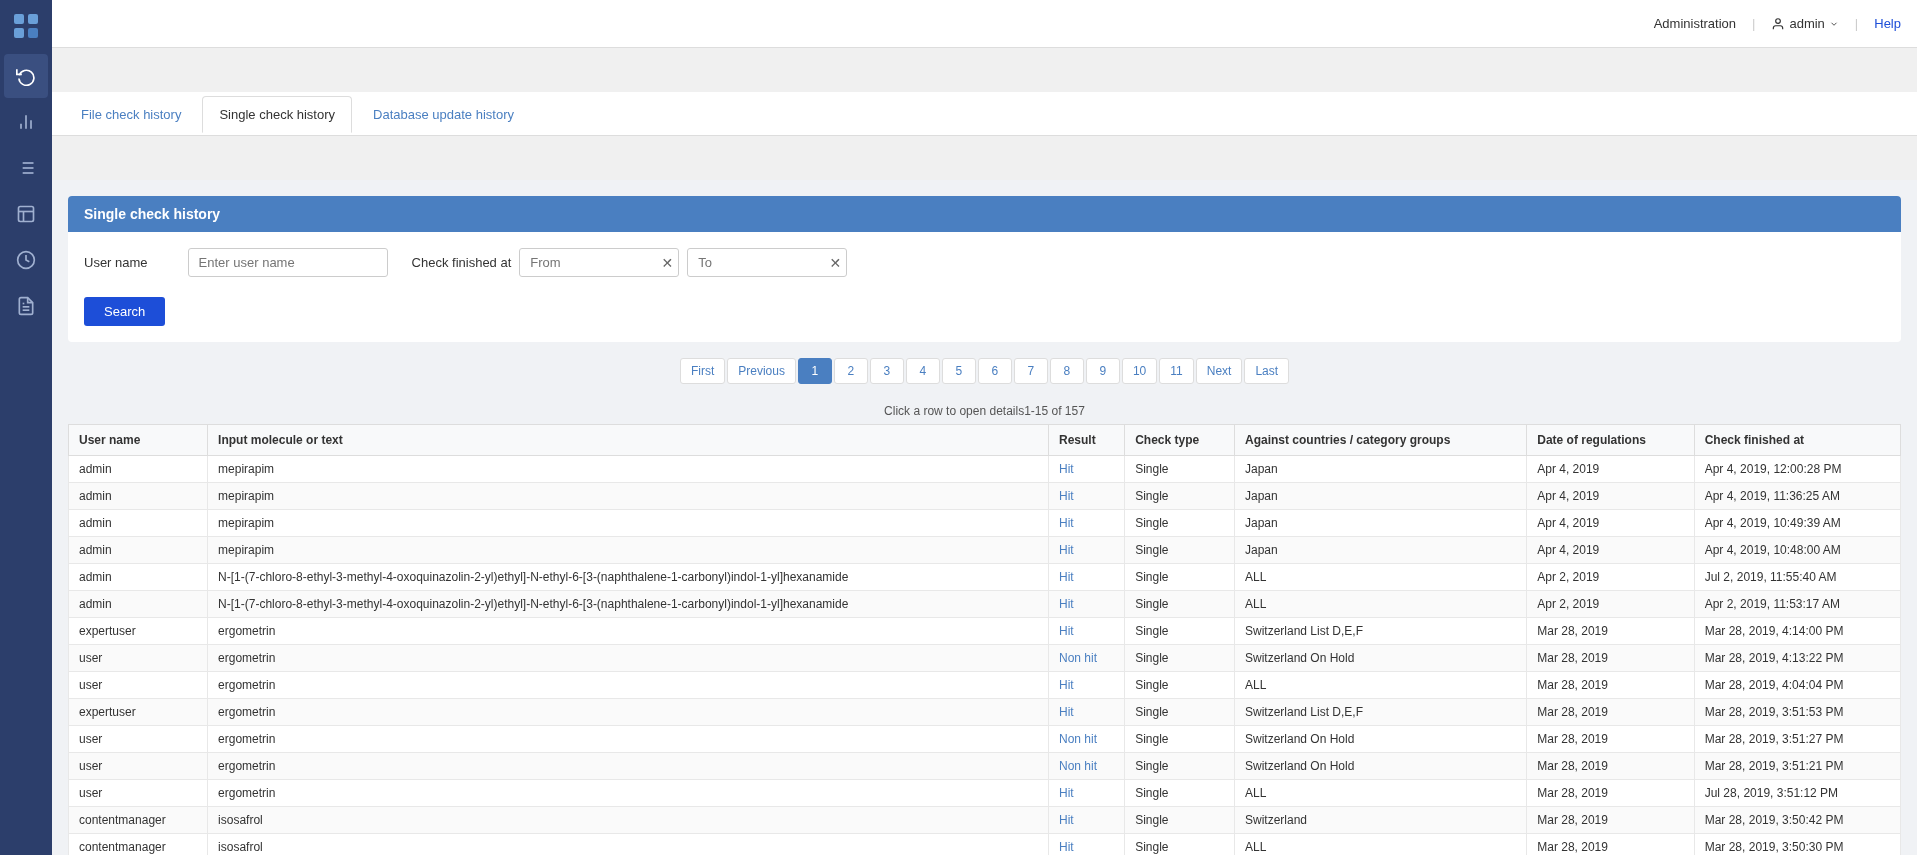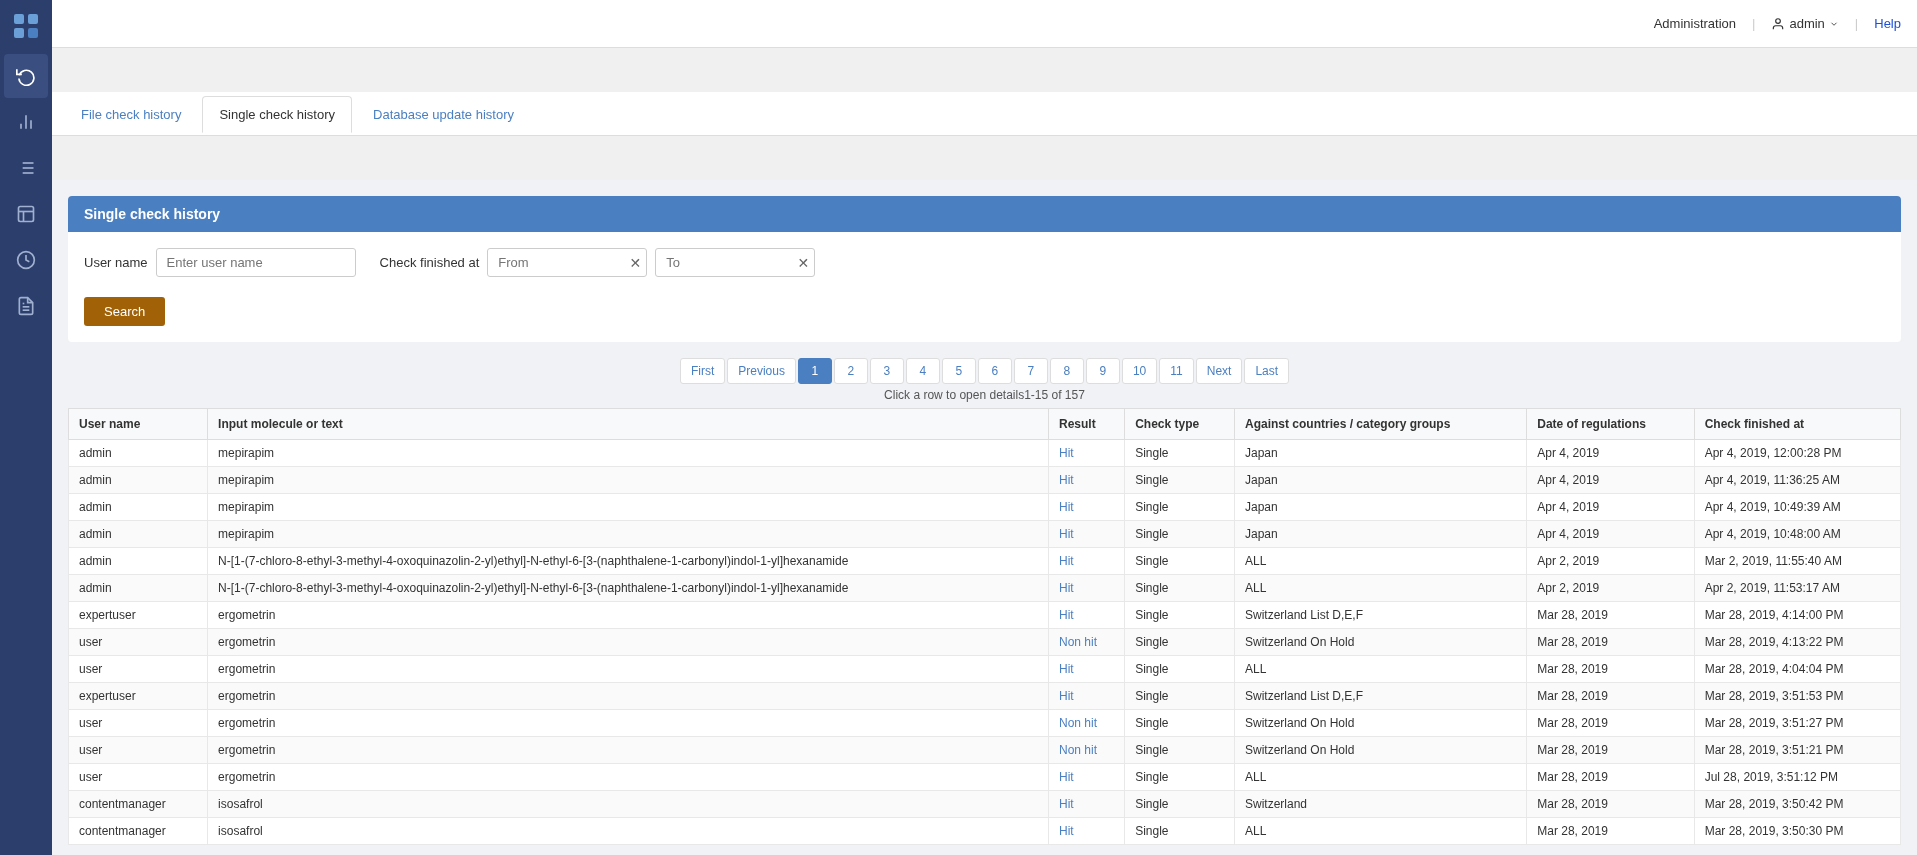--- a/index.html
+++ b/index.html
@@ -148,20 +148,21 @@
       color: #333;
       white-space: nowrap;
     }
     .form-input {
       border: 1px solid #ccc;
       border-radius: 3px;
       padding: 6px 10px;
       font-size: 13px;
       width: 200px;
       outline: none;
+      margin-left: 32px;
     }
 
     .date-input-wrapper {
       position: relative;
       display: inline-flex;
       align-items: center;
     }
     .date-input {
       border: 1px solid #ccc;
       border-radius: 3px;
@@ -172,37 +173,37 @@
     }
     .date-clear {
       position: absolute;
       right: 6px;
       cursor: pointer;
       color: #666;
       font-size: 14px;
     }
 
     .search-btn {
-      background: #a16207;
+      background: #1d4ed8;
       color: #fff;
       border: none;
       border-radius: 3px;
       padding: 7px 20px;
       font-size: 13px;
       cursor: pointer;
       margin-top: 8px;
     }
 
     
     .pagination-bar {
       display: flex;
       align-items: center;
       justify-content: center;
       gap: 2px;
-      margin-bottom: 4px;
+      margin-bottom: 20px;
     }
     .page-btn {
       border: 1px solid #ddd;
       background: #fff;
       color: #4a7fc1;
       padding: 5px 10px;
       font-size: 12px;
       cursor: pointer;
       border-radius: 3px;
       min-width: 34px;
@@ -439,21 +440,21 @@
     <td>Apr 4, 2019</td>
     <td>Apr 4, 2019, 10:48:00 AM</td>
   </tr>
           <tr>
     <td>admin</td>
     <td>N-[1-(7-chloro-8-ethyl-3-methyl-4-oxoquinazolin-2-yl)ethyl]-N-ethyl-6-[3-(naphthalene-1-carbonyl)indol-1-yl]hexanamide</td>
     <td style="color:#4a7fc1">Hit</td>
     <td>Single</td>
     <td>ALL</td>
     <td>Apr 2, 2019</td>
-    <td>Mar 2, 2019, 11:55:40 AM</td>
+    <td>Jul 2, 2019, 11:55:40 AM</td>
   </tr>
           <tr>
     <td>admin</td>
     <td>N-[1-(7-chloro-8-ethyl-3-methyl-4-oxoquinazolin-2-yl)ethyl]-N-ethyl-6-[3-(naphthalene-1-carbonyl)indol-1-yl]hexanamide</td>
     <td style="color:#4a7fc1">Hit</td>
     <td>Single</td>
     <td>ALL</td>
     <td>Apr 2, 2019</td>
     <td>Apr 2, 2019, 11:53:17 AM</td>
   </tr>

